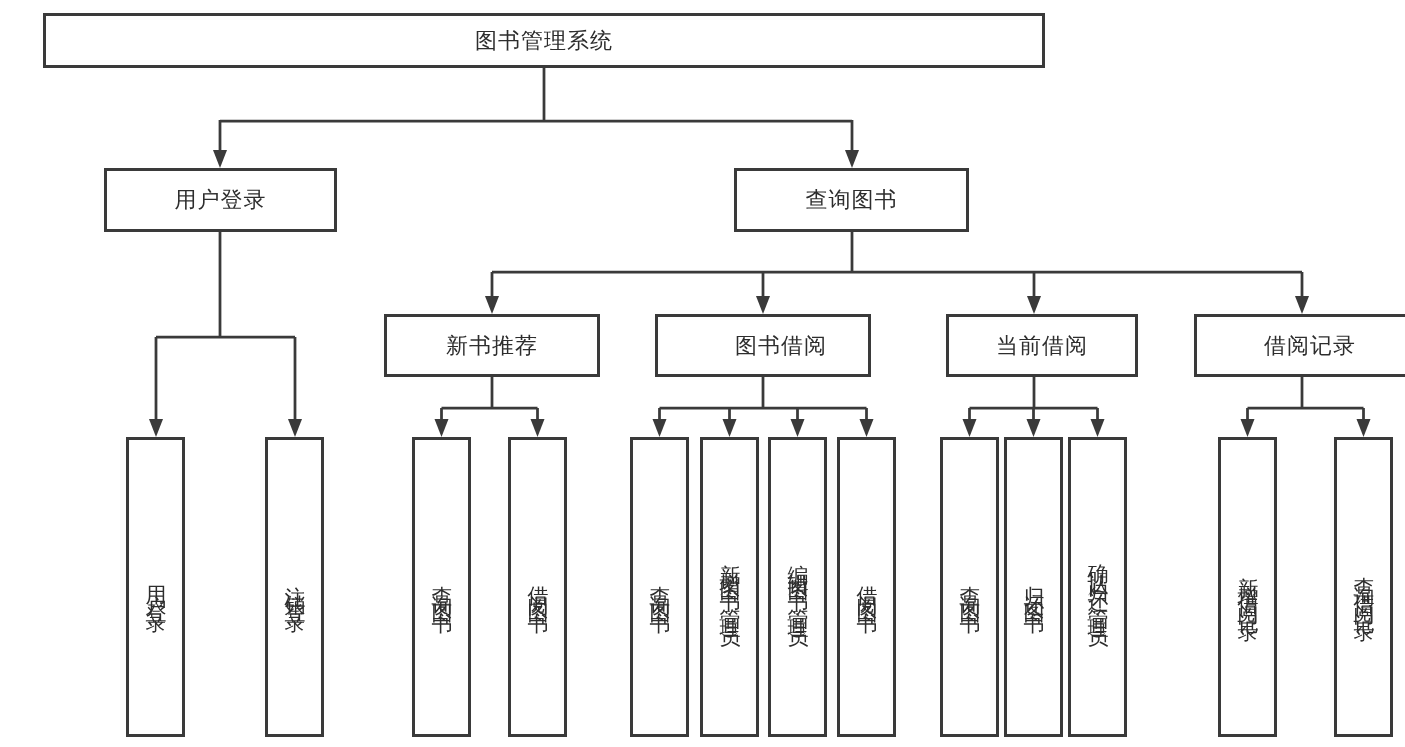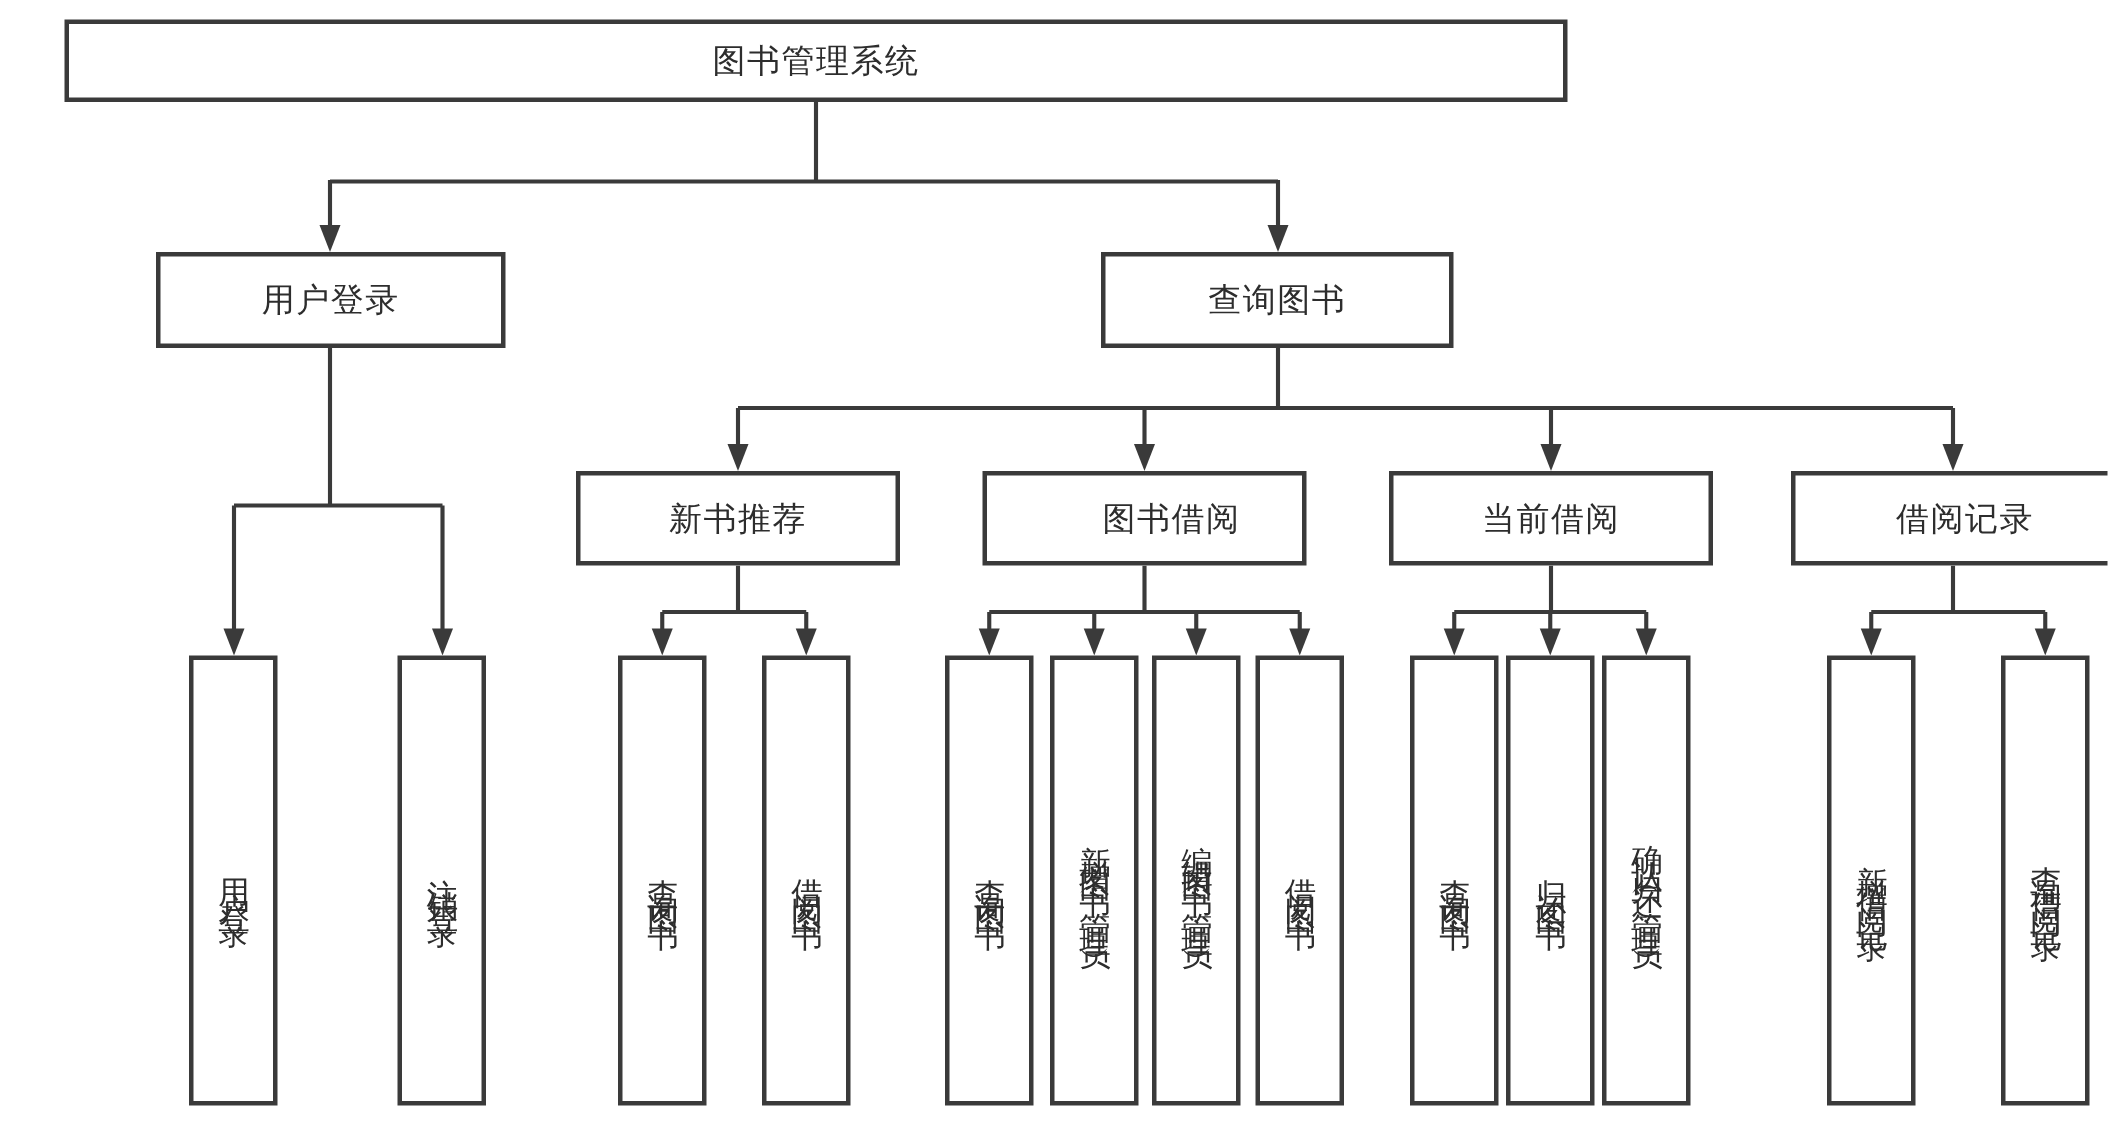--- a/index.html
+++ b/index.html
@@ -117,21 +117,21 @@
     </g>
   </svg>
 
   <div class="node" style="left:21px; top:13px; width:1002px; height:55px;">图书管理系统</div>
 
   <div class="node" style="left:82px; top:168px; width:233px; height:64px;">用户登录</div>
   <div class="node" style="left:712px; top:168px; width:235px; height:64px;">查询图书</div>
 
   <div class="node" style="left:362px; top:314px; width:216px; height:63px;">新书推荐</div>
   <div class="node" style="left:633px; top:314px; width:216px; height:63px;padding-left:36px;">图书借阅</div>
-  <div class="node" style="left:904px; top:314px; width:216px; height:63px;">当前借阅</div>
+  <div class="node" style="left:924px; top:314px; width:192px; height:63px;">当前借阅</div>
   <div class="node" style="left:1172px; top:314px; width:232px; height:63px;">借阅记录</div>
 
   <div class="node v" style="left:104px; top:437px; width:59px; height:300px;">用户登录</div>
   <div class="node v" style="left:243px; top:437px; width:59px; height:300px;">注销登录</div>
 
   <div class="node v" style="left:390px; top:437px; width:59px; height:300px;">查询图书</div>
   <div class="node v" style="left:486px; top:437px; width:59px; height:300px;">借阅图书</div>
 
   <div class="node v" style="left:608px; top:437px; width:59px; height:300px;">查询图书</div>
   <div class="node v" style="left:678px; top:437px; width:59px; height:300px;">新增图书（管理员）</div>

